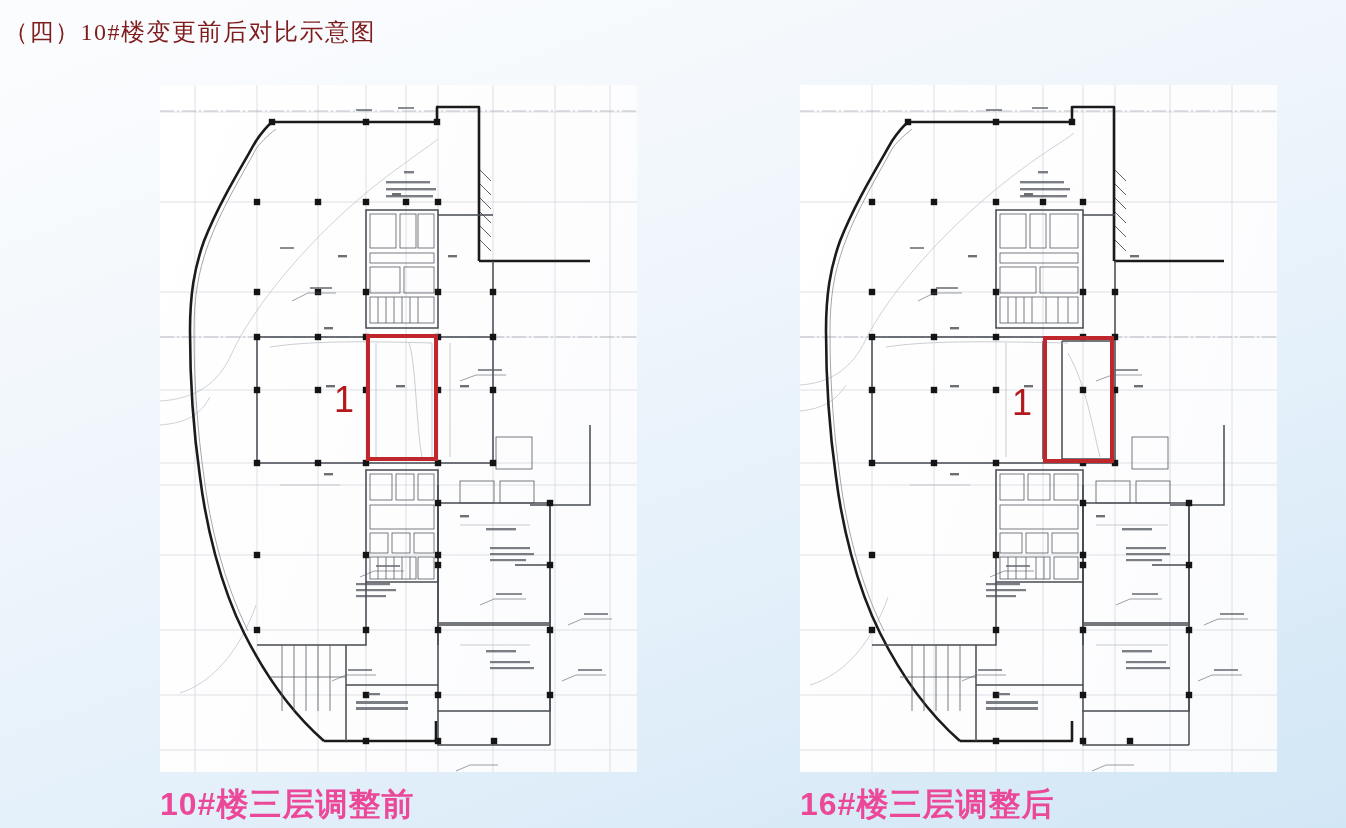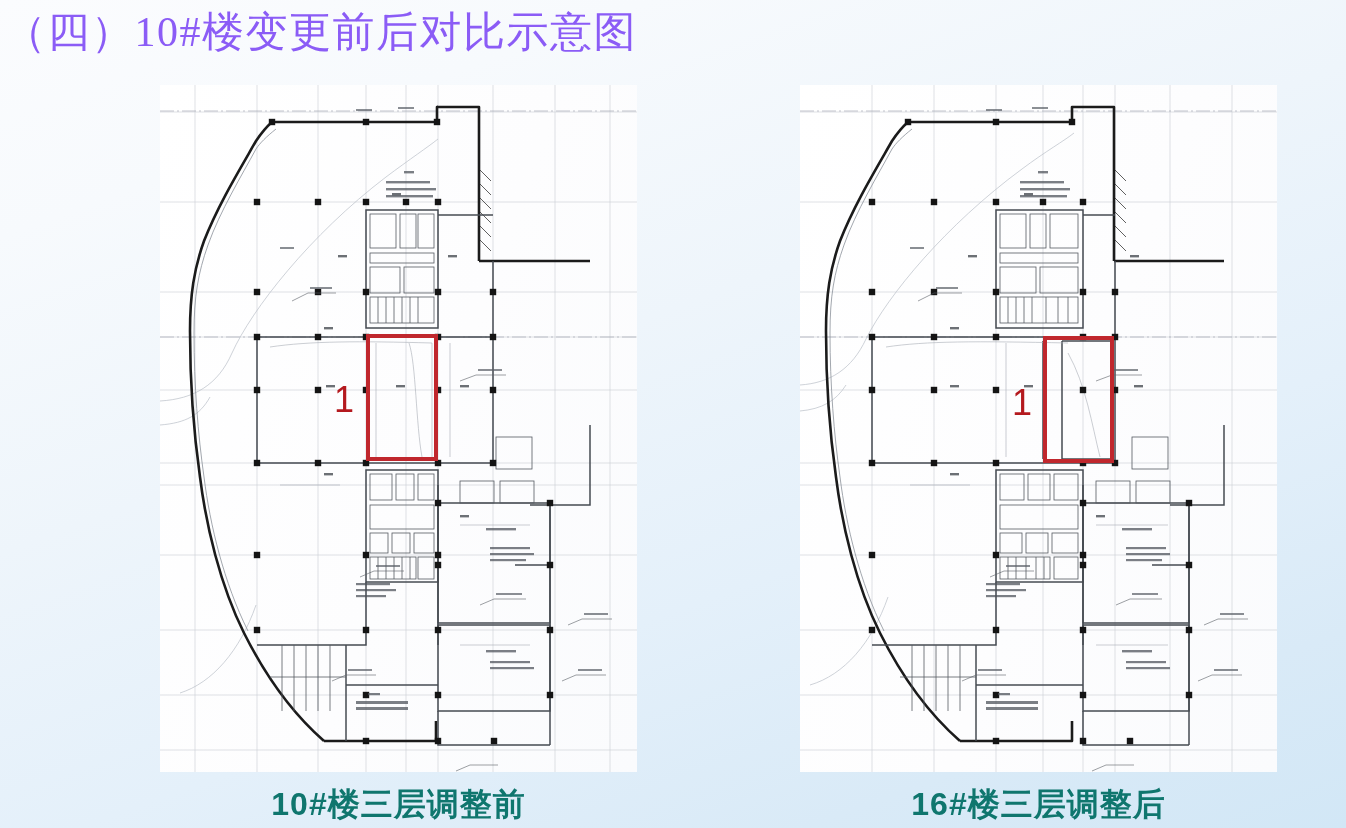--- a/index.html
+++ b/index.html
@@ -13,24 +13,24 @@
     background: linear-gradient(160deg,
        #fbfcfe 0%, #f7fafd 18%, #eef5fb 42%,
        #e4f0fa 65%, #d9eaf7 85%, #d2e7f6 100%);
   }
 
   
   .slide-title {
     position: absolute;
     left: 4px; top: 12px;
     font-family: "Liberation Serif", "DejaVu Serif", serif;
-    font-size: 42px;
+    font-size: 24px;
     line-height: 40px;
     letter-spacing: 1.5px;
-    color: #8b5cf6;
+    color: #7f1d1d;
     white-space: nowrap;
   }
 
   
   .figure {
     position: absolute;
     background: #ffffff;
     overflow: hidden;
   }
   #figure-before { left: 160px; top: 85px; width: 477px; height: 687px; }
@@ -62,26 +62,25 @@
     line-height: 1;
   }
   #callout-num-before { left: 174px; top: 297px; }
   #callout-num-after  { left: 212px; top: 300px; }
 
   
   .caption {
     position: absolute;
     top: 783px;
     width: 477px;
-    text-align: center;
     font-family: "Liberation Sans", "DejaVu Sans", sans-serif;
     font-size: 32px;
     font-weight: 700;
     letter-spacing: 1px;
-    color: #0f766e;
+    color: #ec4899;
     white-space: nowrap;
   }
   #caption-before { left: 160px; }
   #caption-after  { left: 800px; }
 </style>
 </head>
 <body>
 
 <div class="slide-title">（四）10#楼变更前后对比示意图</div>
 

